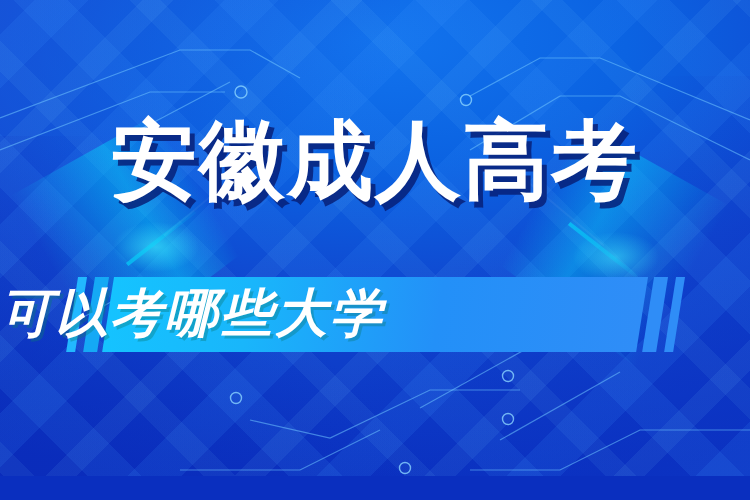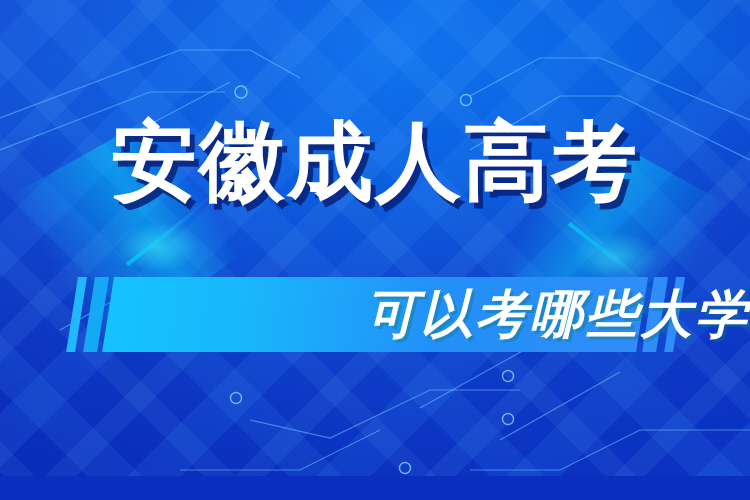--- a/index.html
+++ b/index.html
@@ -1,18 +1,18 @@
 <!DOCTYPE html>
 <html><head>
 <meta charset="utf-8">
 <style>
   html,body{margin:0;padding:0;background:#0a2fbf;}
   #poster{
     position:relative;width:750px;height:476px;overflow:hidden;
-    font-family:Liberation Sans, sans-serif;
+    font-family:Liberation Serif, serif;
     background:
       radial-gradient(120% 95% at 50% 8%, #1274ee 0%, #0b63e2 28%, #1046cf 58%, #0a2fbf 100%);
   }
   .layer{position:absolute;inset:0;}
 
   
   .wash-tl{
     position:absolute;left:-120px;top:-140px;width:520px;height:520px;
     background:linear-gradient(135deg,#1a52d8 0%,rgba(26,82,216,0) 70%);
   }
@@ -85,21 +85,21 @@
   .bar{position:absolute;top:5px;height:75px;}
   .bar1{left:72px;width:9px;background:#22b8ff;}
   .bar2{left:89px;width:14px;background:#15a9f5;}
   .bar3{left:648px;width:14px;background:#2f8df7;}
   .bar4{left:670px;width:9px;background:#2f8df7;}
   .plate{
     position:absolute;left:108px;top:5px;width:534px;height:75px;
     background:linear-gradient(90deg,#15c3ff 0%,#19b6fb 26%,#2390f8 62%,#2f8df7 100%);
   }
   .subtitle{
-    position:absolute;left:0;right:0;top:288px;text-align:right;
+    position:absolute;left:0;right:0;top:288px;text-align:left;
     font-size:52px;line-height:1;font-weight:bold;font-style:italic;color:#ffffff;
     letter-spacing:3px;white-space:nowrap;
     text-shadow:3px 3px 0 rgba(10,120,120,0.38);
   }
 </style>
 </head>
 <body>
 
 <div id="poster">
 

